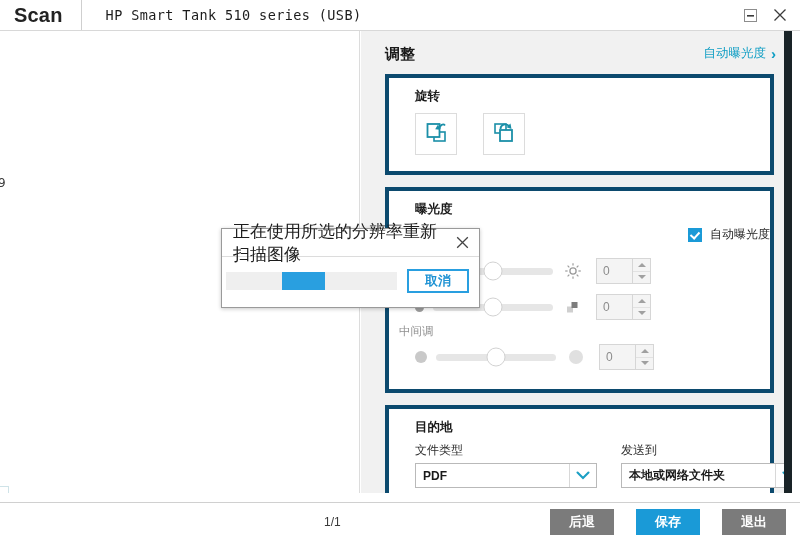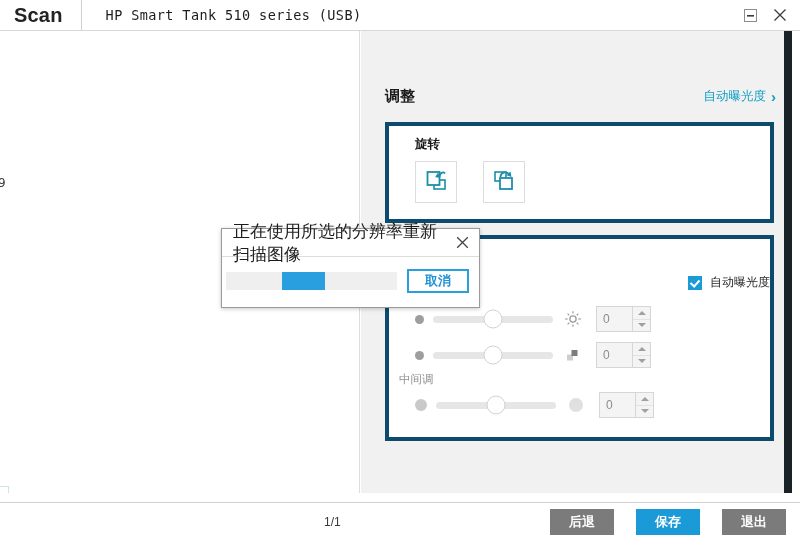--- a/index.html
+++ b/index.html
@@ -106,23 +106,22 @@
     position: absolute;
     left: 361px; top: 0;
     width: 431px;
     height: 462px;
     background: #f1f1f1;
     box-sizing: border-box;
     overflow: hidden;
   }
   .pane-header {
     display: flex;
-    align-items: center;
-    padding: 14px 16px 16px 24px;
-    margin-top: 42px;
+    align-items: flex-start;
+    padding: 14px 16px 10px 24px;
   }
   .pane-title {
     font-size: 15px;
     font-weight: bold;
     color: #1a1a1a;
   }
   .more-settings {
     margin-left: auto;
     font-size: 12.5px;
     color: #0f9ec4;
@@ -598,20 +597,47 @@
                 <span class="tri-up"></span>
               </span>
             <span class="spin-dn">
                 <span class="tri-dn"></span>
               </span>
           </span>
         </div>
       </div>
     </div>
 
+    <div class="card dest-card">
+      <div class="card-title">目的地</div>
+      <div class="dest-grid">
+        <div>
+          <div class="field-label">文件类型</div>
+          <div class="select">
+            <span class="select-val">PDF</span>
+            <span class="select-arrow">
+              <svg width="14" height="9" viewBox="0 0 14 9">
+                <path d="M1.5 1.5 L7 7 L12.5 1.5" fill="none" stroke="#1b9fc4" stroke-width="2.1" stroke-linecap="round"></path>
+              </svg>
+            </span>
+          </div>
+        </div>
+        <div>
+          <div class="field-label">发送到</div>
+          <div class="select">
+            <span class="select-val">本地或网络文件夹</span>
+            <span class="select-arrow">
+              <svg width="14" height="9" viewBox="0 0 14 9">
+                <path d="M1.5 1.5 L7 7 L12.5 1.5" fill="none" stroke="#1b9fc4" stroke-width="2.1" stroke-linecap="round"></path>
+              </svg>
+            </span>
+          </div>
+        </div>
+      </div>
+    </div>
 
     <div class="pane-scroll"></div>
   </div>
 </div>
 
 <div class="bottombar">
   <div class="page-ind">1/1</div>
   <div class="bottom-actions">
     <button class="bbtn">后退</button>
     <button class="bbtn primary">保存</button>

